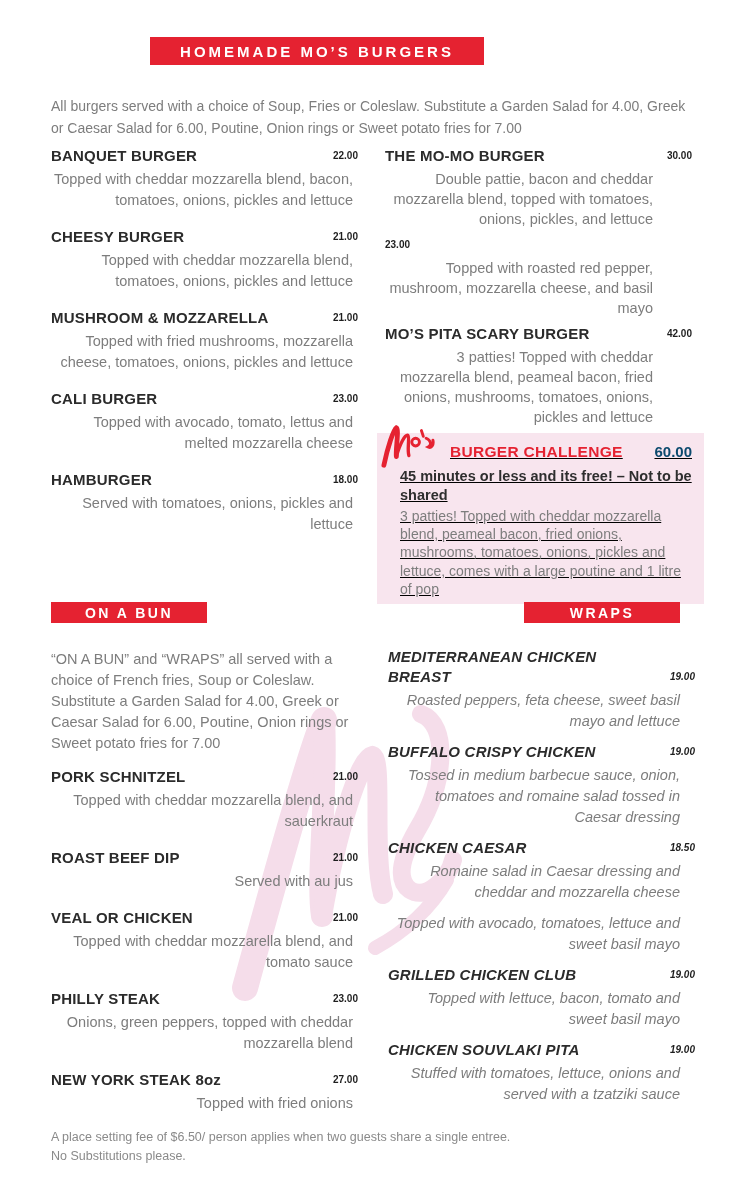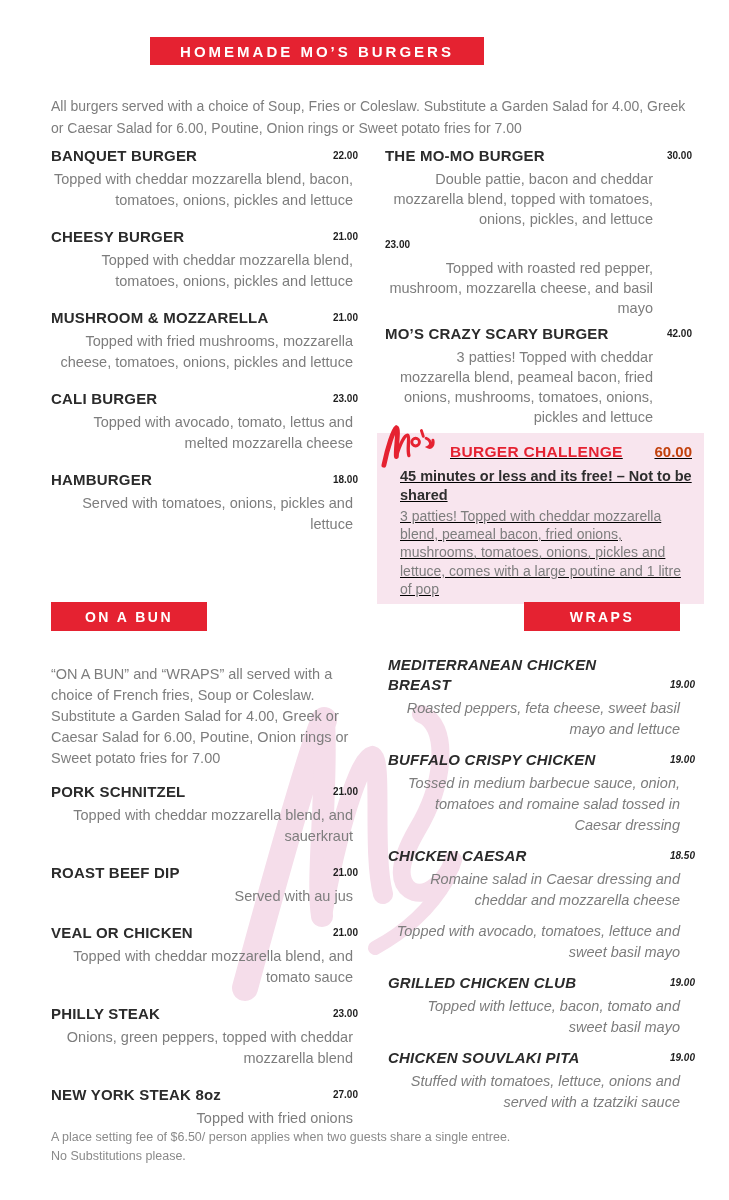--- a/index.html
+++ b/index.html
@@ -22,21 +22,21 @@
 
   .banner{
     background:var(--accent-red);color:#fff;font-weight:700;
     display:flex;align-items:center;justify-content:center;
   }
   .top-banner{
     position:absolute;top:37px;left:150px;width:334px;height:28px;
     font-size:15px;letter-spacing:3px;
   }
   .section-banner{
-    width:156px;height:29px;font-size:14px;letter-spacing:2.5px;
+    width:156px;height:21px;font-size:14px;letter-spacing:2.5px;
   }
   .wraps-banner{margin-left:auto;margin-right:15px;}
 
   .intro{
     position:absolute;top:96px;left:51px;width:644px;
     font-size:14px;line-height:21.5px;color:var(--desc-color);
   }
 
   .sec{position:absolute;width:307px;}
   .sec-burgers-left{left:51px;top:146px;}
@@ -51,35 +51,35 @@
   .item-name{
     font-size:15px;line-height:20px;font-weight:700;color:var(--name-color);
     letter-spacing:.2px;padding-right:8px;
   }
   .item-price{font-size:10px;line-height:20px;font-weight:700;color:#1e1e1e;flex-shrink:0;}
   .item-desc{font-size:14.5px;line-height:21px;color:var(--desc-color);max-width:302px;text-align:right;}
   .sec-burgers-right .item-desc{line-height:20px;max-width:268px;}
   .sec-wraps .item-desc{max-width:292px;}
 
   .onabun-intro{
-    margin:33px 0 13px 0;font-size:14.5px;line-height:21px;color:var(--desc-color);
+    margin:26px 0 13px 0;font-size:14.5px;line-height:21px;color:var(--desc-color);
   }
   .wraps-items{margin-top:24px;font-style:italic;}
 
   .challenge{
     position:relative;background:var(--challenge-bg);
     margin:4px -12px 13px -8px;padding:8px 12px 6px 23px;text-decoration:underline;
   }
   .challenge-logo{position:absolute;left:0;top:-13px;}
   .challenge-head{display:flex;align-items:baseline;}
   .challenge-title{
     color:var(--accent-red);font-weight:700;font-size:15.5px;line-height:22px;
     letter-spacing:.3px;margin-left:50px;
   }
-  .challenge-price{margin-left:auto;font-size:15px;font-weight:700;color:#c2410c;}
+  .challenge-price{margin-left:auto;font-size:15px;font-weight:700;color:#0c4a6e;}
   .challenge-sub{
     margin-top:4px;font-size:14.5px;line-height:19px;font-weight:700;
     color:#2e2e2e;max-width:300px;
   }
   .challenge-desc{margin-top:2px;font-size:14px;line-height:18.2px;color:var(--desc-color);}
 
   .footer{
     position:absolute;left:51px;top:1128px;
     font-size:12.5px;line-height:19px;color:var(--footer-color);
   }
@@ -161,21 +161,21 @@
 
         <div class="menu-item">
           <div class="item-head">
             <span class="item-price">23.00</span>
           </div>
           <div class="item-desc">Topped with roasted red pepper, mushroom, mozzarella cheese, and basil mayo</div>
         </div>
 
         <div class="menu-item">
           <div class="item-head">
-            <span class="item-name">MO’S CRAZY SCARY BURGER</span>
+            <span class="item-name">MO’S PITA SCARY BURGER</span>
             <span class="item-price">42.00</span>
           </div>
           <div class="item-desc">3 patties! Topped with cheddar mozzarella blend, peameal bacon, fried onions, mushrooms, tomatoes, onions, pickles and lettuce</div>
         </div>
       </div>
 
     <div class="challenge">
       <svg class="challenge-logo" width="58" height="50" viewBox="0 0 60 52" aria-hidden="true">
         <g fill="none" stroke="var(--accent-red)" stroke-linecap="round">
           <path stroke-width="5" d="M7 47 C11 28 17 10 20 8 C23 9 19 31 20 38"></path>

